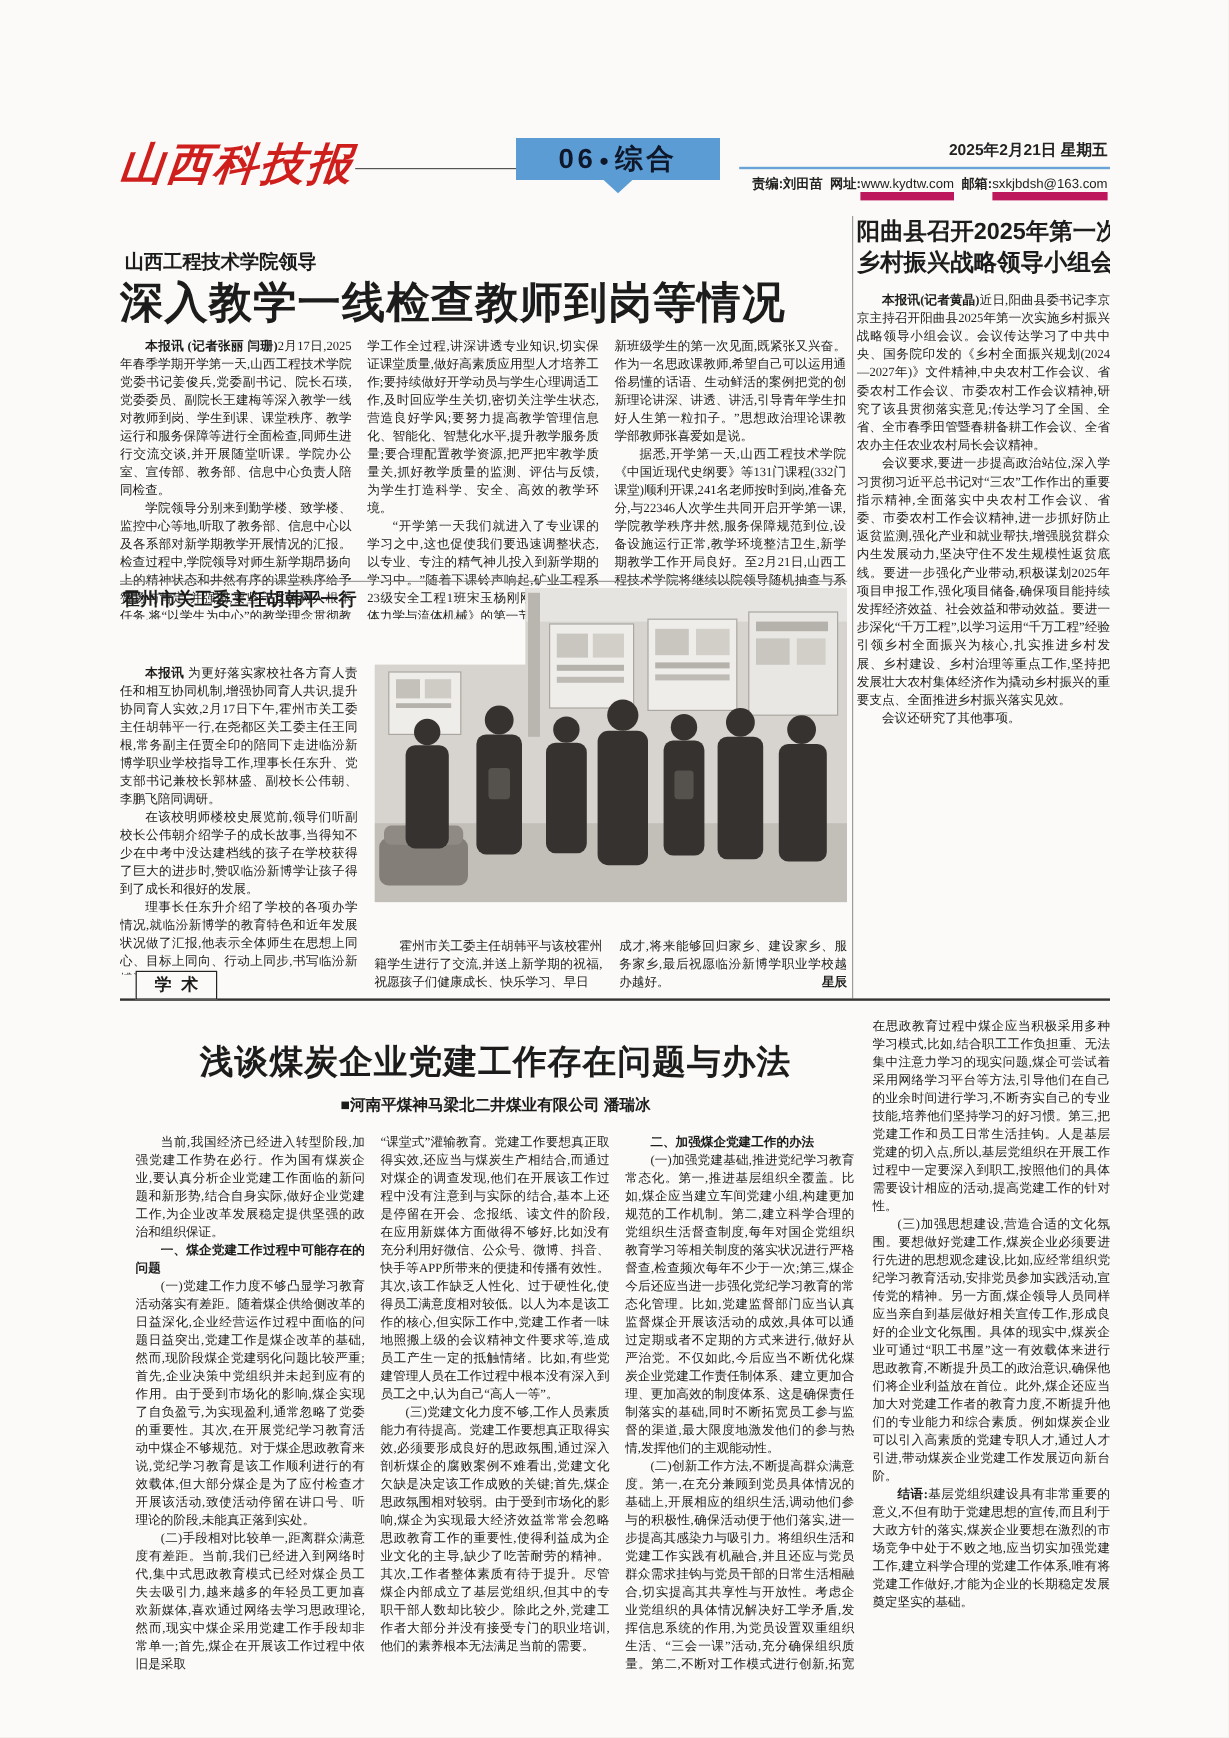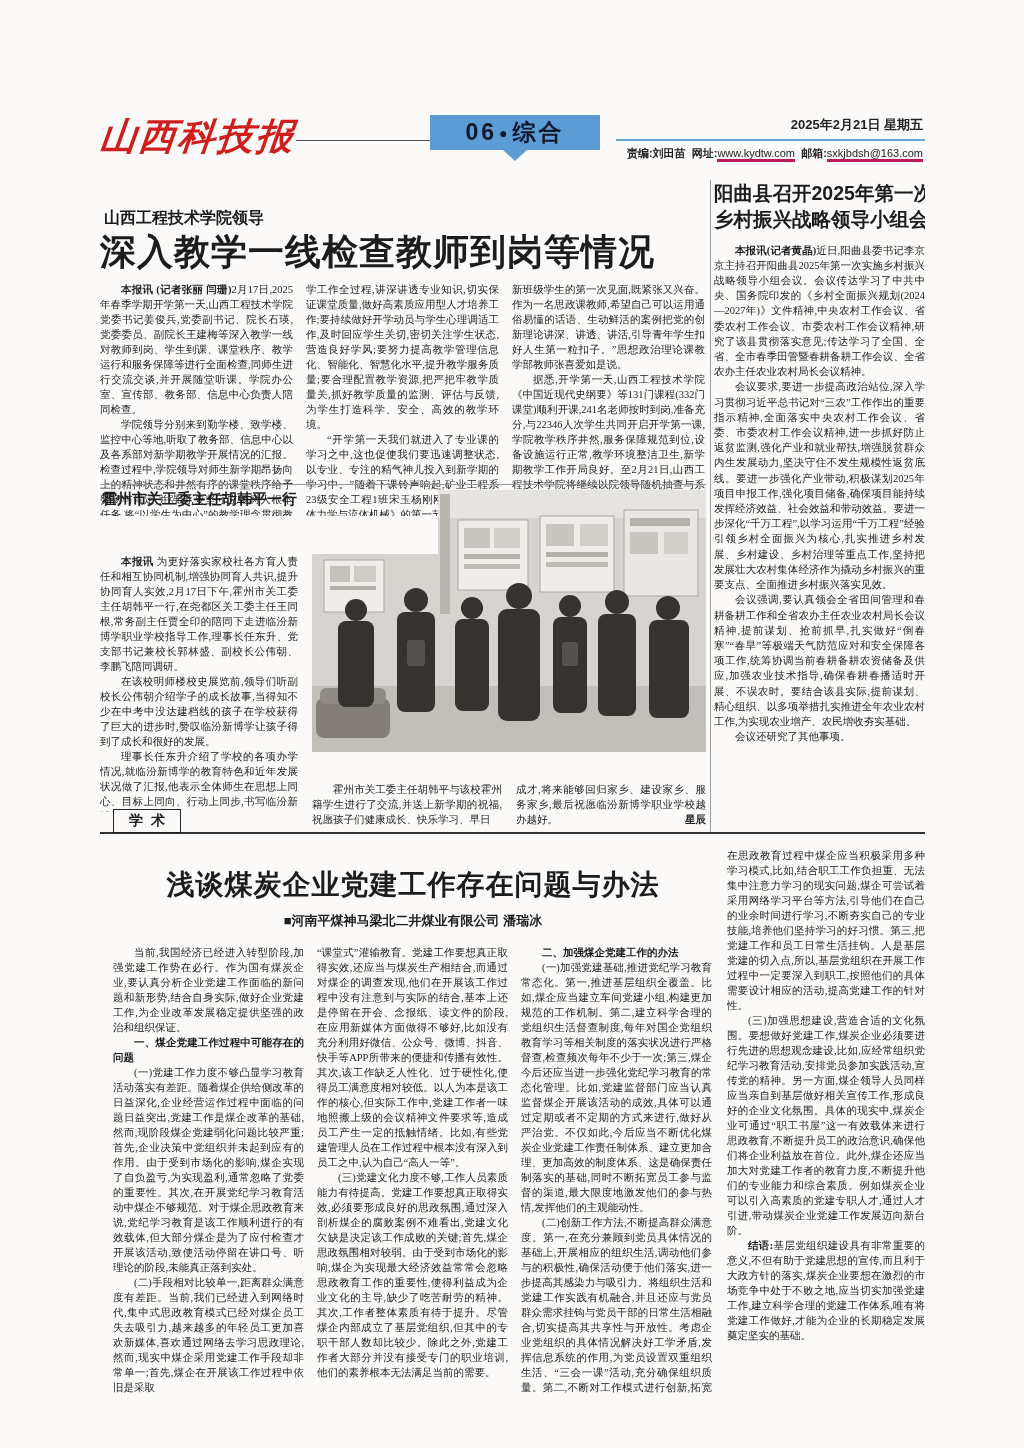--- a/index.html
+++ b/index.html
@@ -15,21 +15,21 @@
         color:#0f172a;font-family:"Liberation Sans","DejaVu Sans",sans-serif;font-weight:bold;
         font-size:23px;display:flex;align-items:center;justify-content:center;letter-spacing:3px;}
   .page-box .tri{position:absolute;left:50%;bottom:-11px;transform:translateX(-50%);
         width:0;height:0;border-left:12px solid transparent;border-right:12px solid transparent;
         border-top:11px solid #5b9cd5;}
   .mh-date{position:absolute;right:2px;top:4px;font-size:13px;font-weight:bold;
         font-family:"Liberation Sans",sans-serif;color:#222;}
   .rule-blue{position:absolute;left:516px;top:27px;right:0;height:2px;background:#6aa3d8;}
   .mh-contact{position:absolute;right:2px;top:34px;font-size:11px;color:#222;
         font-family:"Liberation Sans",sans-serif;white-space:nowrap;}
-  .mh-contact .u{border-bottom:3px solid #be185d;}
+  .mh-contact .u{border-bottom:7px solid #be185d;}
   .mh-contact b{font-weight:bold;}
   
   .p{margin:0;text-indent:2em;text-align:justify;font-size:10.5px;line-height:15px;}
   .p.cont{text-indent:0;}
   .p.bold{font-weight:bold;}
   .lead{font-weight:bold;}
   
   .article1{position:absolute;left:100px;top:176px;width:606px;margin-top:32px;}
   .kicker{font-family:"Liberation Sans","DejaVu Sans",sans-serif;font-weight:bold;
         font-size:16px;margin:0 0 2px 4px;}
@@ -193,21 +193,20 @@
     </div>
   </div>
 
   <div class="article3">
     <div class="a3-head">
       <div>阳曲县召开2025年第一次实施</div>
       <div>乡村振兴战略领导小组会议</div>
     </div>
     <p class="p"><b class="lead">本报讯(记者黄晶)</b><span>近日,阳曲县委书记李京京主持召开阳曲县2025年第一次实施乡村振兴战略领导小组会议。会议传达学习了中共中央、国务院印发的《乡村全面振兴规划(2024—2027年)》文件精神,中央农村工作会议、省委农村工作会议、市委农村工作会议精神,研究了该县贯彻落实意见;传达学习了全国、全省、全市春季田管暨春耕备耕工作会议、全省农办主任农业农村局长会议精神。</span></p>
     <p class="p">会议要求,要进一步提高政治站位,深入学习贯彻习近平总书记对“三农”工作作出的重要指示精神,全面落实中央农村工作会议、省委、市委农村工作会议精神,进一步抓好防止返贫监测,强化产业和就业帮扶,增强脱贫群众内生发展动力,坚决守住不发生规模性返贫底线。要进一步强化产业带动,积极谋划2025年项目申报工作,强化项目储备,确保项目能持续发挥经济效益、社会效益和带动效益。要进一步深化“千万工程”,以学习运用“千万工程”经验引领乡村全面振兴为核心,扎实推进乡村发展、乡村建设、乡村治理等重点工作,坚持把发展壮大农村集体经济作为撬动乡村振兴的重要支点、全面推进乡村振兴落实见效。</p>
-    <p class="p">会议强调,要认真领会全省田间管理和春耕备耕工作和全省农办主任农业农村局长会议精神,提前谋划、抢前抓早,扎实做好“倒春寒”“春旱”等极端天气防范应对和安全保障各项工作,统筹协调当前春耕备耕农资储备及供应,加强农业技术指导,确保春耕春播适时开展、不误农时。要结合该县实际,提前谋划、精心组织、以多项举措扎实推进全年农业农村工作,为实现农业增产、农民增收夯实基础。</p>
     <p class="p">会议还研究了其他事项。</p>
   </div>
 
   <div class="section-tab">学术</div>
   <div class="rule-h2"></div>
 
   <div class="article4">
     <div class="a4-main">
       <div class="a4-head">浅谈煤炭企业党建工作存在问题与办法</div>
       <div class="a4-byline">■河南平煤神马梁北二井煤业有限公司  潘瑞冰</div>

